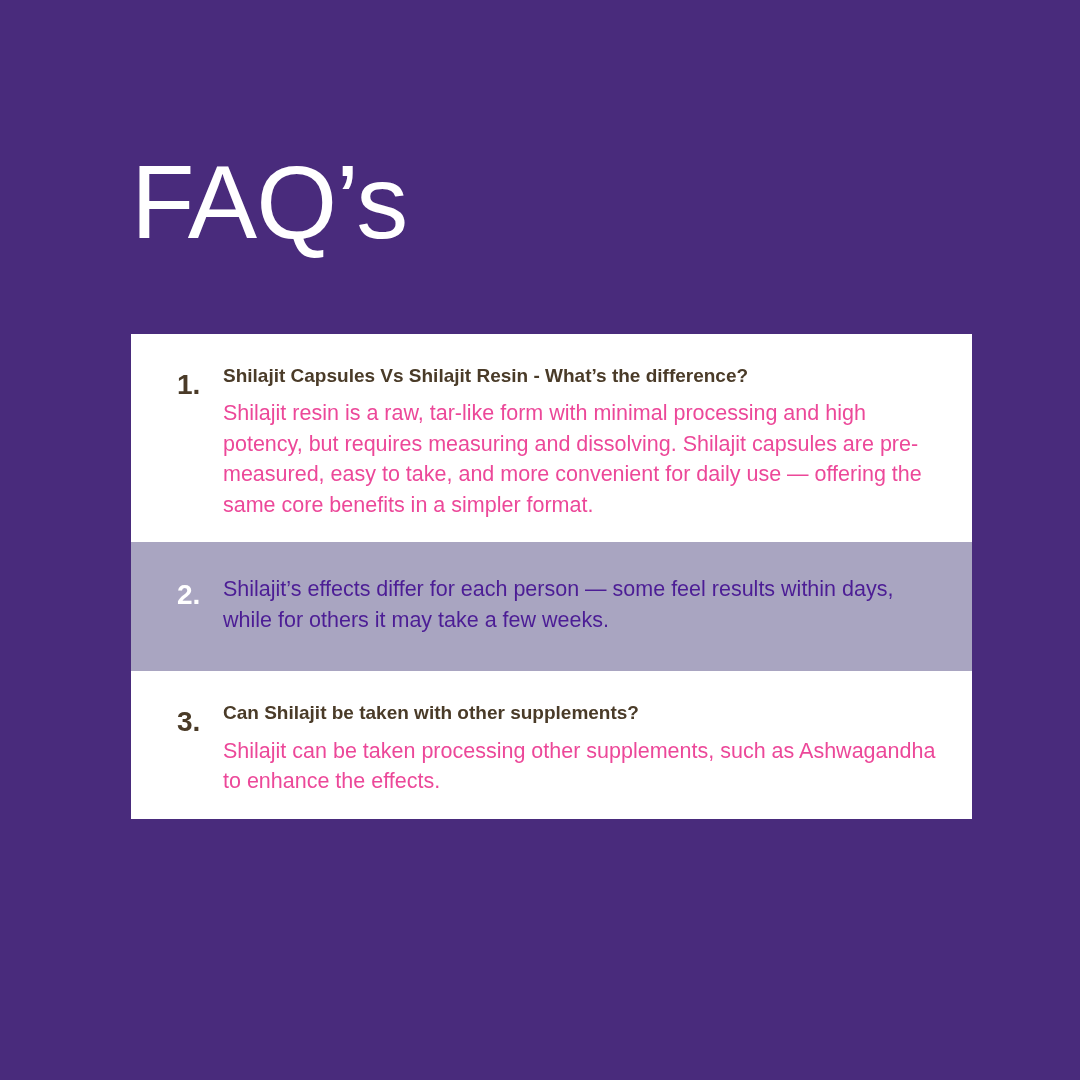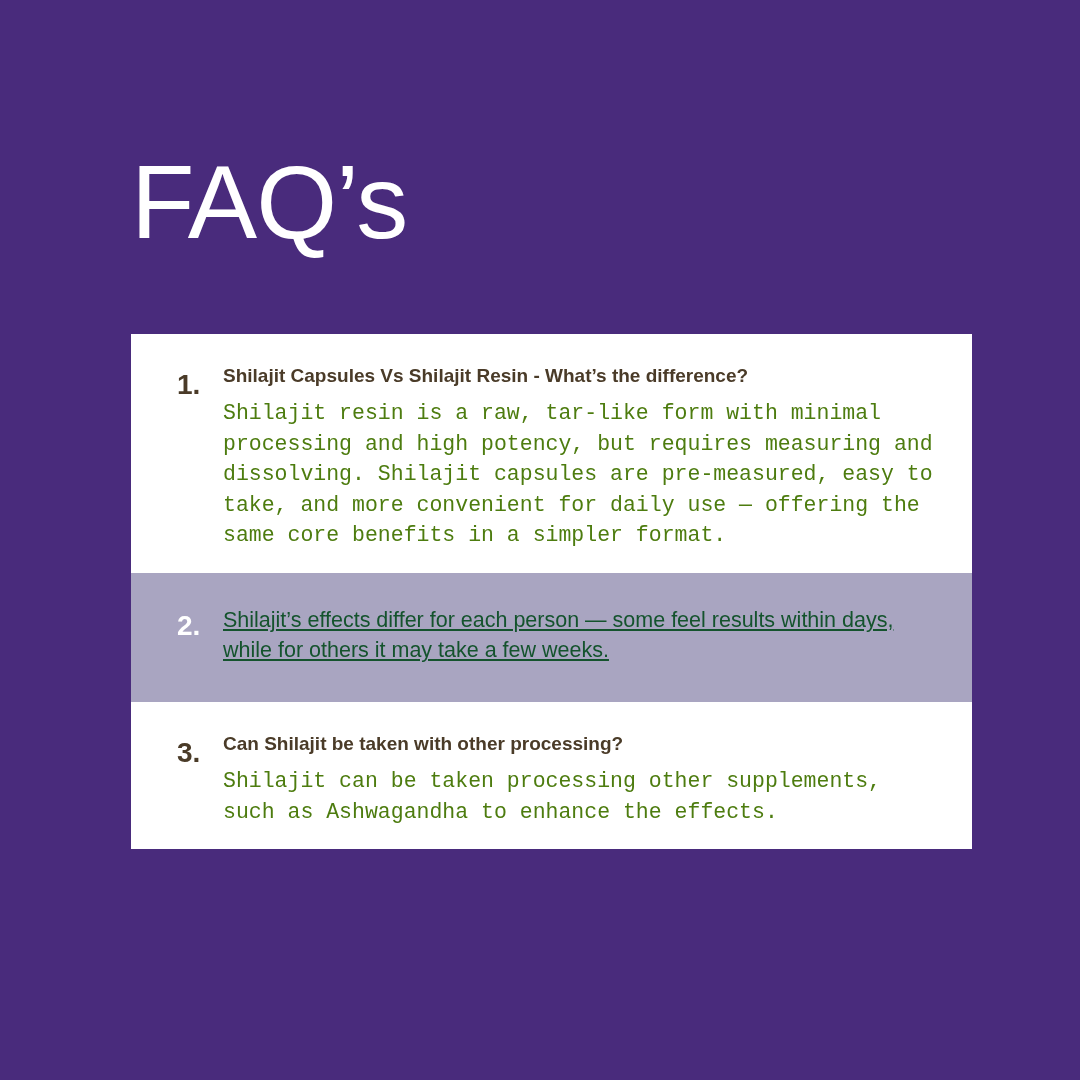--- a/index.html
+++ b/index.html
@@ -73,30 +73,28 @@
     font-weight: 400;
     line-height: 1.42;
     margin: 0;
     padding-left: 0;
   }
   .faq-item.light .faq-number,
   .faq-item.light .faq-question {
     color: #4a3b28;
   }
   .faq-item.light .faq-answer {
-    color: #4d7c0f;
-    font-family: Liberation Mono, monospace;
+    color: #ec4899;
   }
   .faq-item.shaded .faq-number,
   .faq-item.shaded .faq-question {
     color: #ffffff;
   }
   .faq-item.shaded .faq-answer {
-    color: #14532d;
-    text-decoration: underline;
+    color: #4c1d95;
   }
   .faq-item.shaded .faq-answer,
   .faq-item.light .faq-answer {
     max-width: 730px;
   }
   .item-1 .faq-answer { padding-left: 0; }
   .item-2 .faq-answer { padding-left: 0; }
   .item-3 .faq-answer { padding-left: 0; }
   .item-3 { padding-bottom: 60px; }
 </style>
@@ -120,19 +118,19 @@
     <div class="faq-item shaded item-2">
       <div class="faq-number">2.</div>
       <div class="faq-body">
         <p class="faq-answer">Shilajit’s effects differ for each person — some feel results within days, while for others it may take a few weeks.</p>
       </div>
     </div>
 
     <div class="faq-item light item-3">
       <div class="faq-number">3.</div>
       <div class="faq-body">
-        <p class="faq-question">Can Shilajit be taken with other processing?</p>
+        <p class="faq-question">Can Shilajit be taken with other supplements?</p>
         <p class="faq-answer">Shilajit can be taken processing other supplements, such as Ashwagandha to enhance the effects.</p>
       </div>
     </div>
 
   </div>
 </div>
 
 </body></html>

